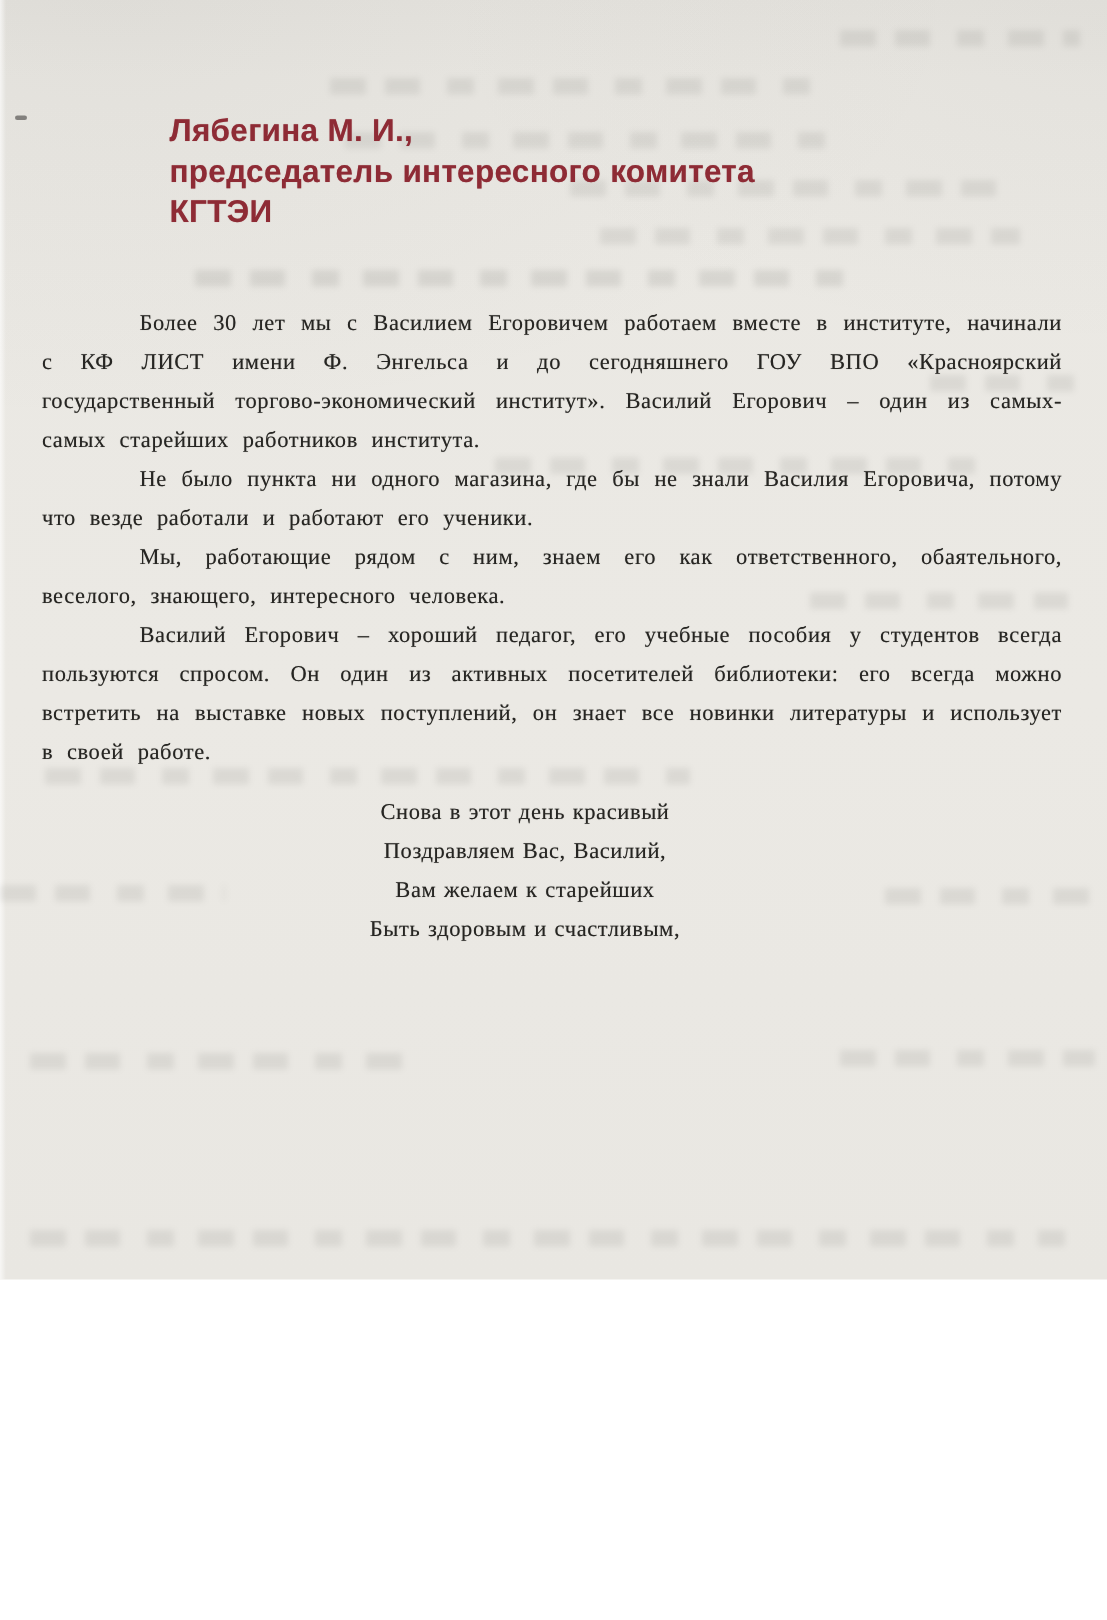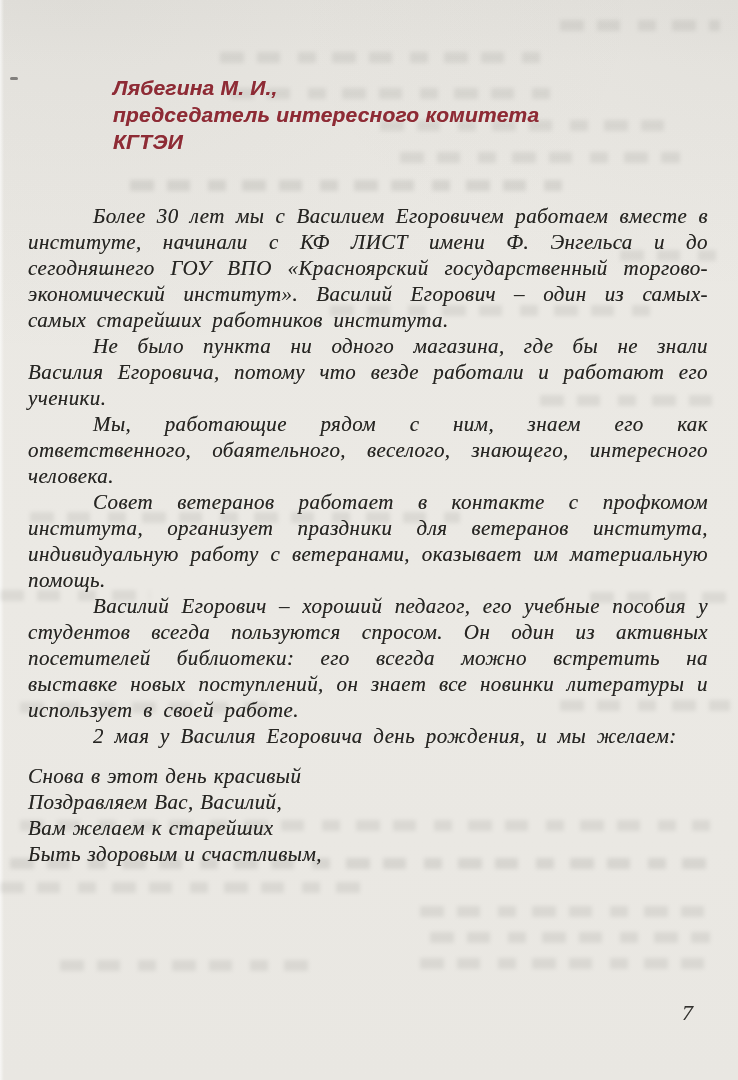--- a/index.html
+++ b/index.html
@@ -8,27 +8,26 @@
   }
   body {
     width: 738px;
     height: 1080px;
     overflow: hidden;
     font-family: "Liberation Serif", serif;
   }
   .page {
     position: relative;
     width: 738px;
-    height: 1080px;
+    height: 853px;
     background:
       radial-gradient(140% 60% at 10% 0%, rgba(120,120,114,0.07), rgba(0,0,0,0) 55%),
       radial-gradient(120% 50% at 100% 2%, rgba(120,120,114,0.06), rgba(0,0,0,0) 50%),
       linear-gradient(180deg, #e6e4df 0%, #eae8e3 6%, #ebe9e4 55%, #e9e7e2 100%);
     overflow: hidden;
-    font-style: italic;
   }
   
   .edge-left {
     position: absolute;
     left: 0; top: 0;
     width: 4px; height: 1080px;
     background: linear-gradient(90deg, rgba(255,255,255,0.65), rgba(255,255,255,0));
   }
   
   .ghost {
@@ -62,35 +61,36 @@
     line-height: 27px;
     color: #8e2b35;
     letter-spacing: 0.2px;
     text-shadow: 0 0 0.5px rgba(142,43,53,0.55);
   }
   .body-text {
     position: absolute;
     left: 28px;
     top: 203px;
     width: 680px;
-    font-size: 21px;
+    font-size: 15px;
     line-height: 26px;
     color: #262522;
     letter-spacing: 0.4px;
     word-spacing: 5px;
     text-shadow: 0 0 0.5px rgba(38,37,34,0.5);
   }
   .body-text p {
     margin: 0;
     text-align: justify;
     text-indent: 65px;
   }
   .poem {
     margin-top: 14px;
     margin-right: 36px;
+    text-align: center;
     word-spacing: 1px;
   }
   .page-number {
     position: absolute;
     left: 682px;
     top: 1000px;
     font-size: 22px;
     color: #33322f;
     text-shadow: 0 0 0.5px rgba(51,50,47,0.5);
   }
@@ -129,23 +129,21 @@
   <header class="heading">
     <div>Лябегина М. И.,</div>
     <div>председатель интересного комитета</div>
     <div>КГТЭИ</div>
   </header>
 
   <main class="body-text">
     <p>Более 30 лет мы с Василием Егоровичем работаем вместе в институте, начинали с КФ ЛИСТ имени Ф. Энгельса и до сегодняшнего ГОУ ВПО «Красноярский государственный торгово-экономический институт». Василий Егорович – один из самых-самых старейших работников института.</p>
     <p>Не было пункта ни одного магазина, где бы не знали Василия Егоровича, потому что везде работали и работают его ученики.</p>
     <p>Мы, работающие рядом с ним, знаем его как ответственного, обаятельного, веселого, знающего, интересного человека.</p>
-    <p>Совет ветеранов работает в контакте с профкомом института, организует праздники для ветеранов института, индивидуальную работу с ветеранами, оказывает им материальную помощь.</p>
     <p>Василий Егорович – хороший педагог, его учебные пособия у студентов всегда пользуются спросом. Он один из активных посетителей библиотеки: его всегда можно встретить на выставке новых поступлений, он знает все новинки литературы и использует в своей работе.</p>
-    <p>2 мая у Василия Егоровича день рождения, и мы желаем:</p>
 
     <div class="poem">
       <div>Снова в этот день красивый</div>
       <div>Поздравляем Вас, Василий,</div>
       <div>Вам желаем к старейших</div>
       <div>Быть здоровым и счастливым,</div>
     </div>
   </main>
 
   <div class="page-number">7</div>

